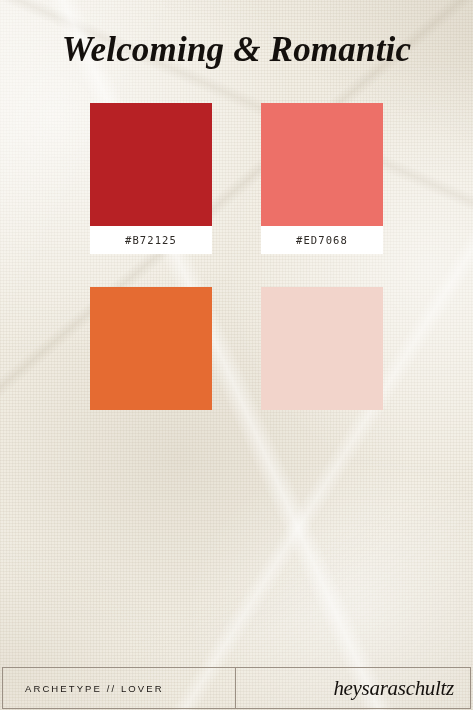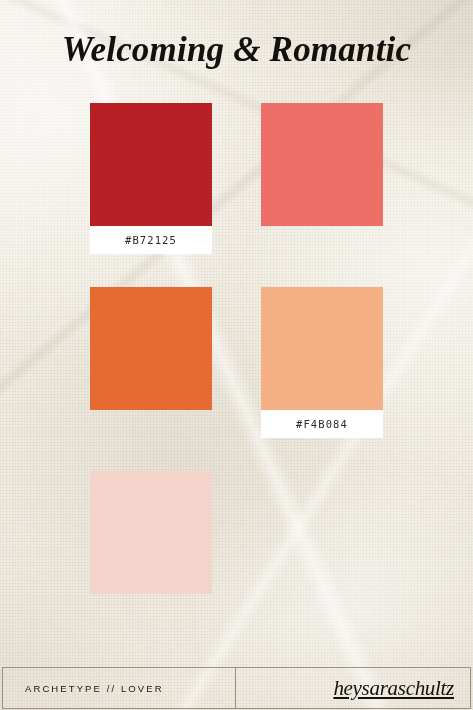--- a/index.html
+++ b/index.html
@@ -164,48 +164,44 @@
     padding-right: 16px;
   }
 
   #brand-logo {
     font-family: "Liberation Serif", "DejaVu Serif", serif;
     font-style: italic;
     font-size: 21px;
     color: #14100d;
     letter-spacing: -0.3px;
     white-space: nowrap;
-    text-decoration: underline;
   }
 </style>
 </head>
 <body>
 
 <div id="page">
 
   <div id="texture-weave"></div>
   <div id="texture-crinkle"></div>
   <div id="texture-folds"></div>
 
   <h1 id="title">Welcoming &amp; Romantic</h1>
 
   <div id="swatch-grid">
       <div class="swatch-card">
         <div class="swatch-chip" style="background-color: rgb(183, 33, 37);"></div>
         <div class="swatch-label">#B72125</div>
       </div>
       <div class="swatch-card">
         <div class="swatch-chip" style="background-color: rgb(237, 112, 104);"></div>
+        <div class="swatch-label">#ED7068</div>
       </div>
       <div class="swatch-card">
         <div class="swatch-chip" style="background-color: rgb(229, 107, 50);"></div>
-      </div>
-      <div class="swatch-card">
-        <div class="swatch-chip" style="background-color: rgb(244, 176, 132);"></div>
-        <div class="swatch-label">#F4B084</div>
       </div>
       <div class="swatch-card">
         <div class="swatch-chip" style="background-color: rgb(242, 212, 203);"></div>
       </div>
     </div>
 
   <div id="footer">
     <div id="footer-left">
       <span id="archetype-text">ARCHETYPE // LOVER</span>
     </div>

